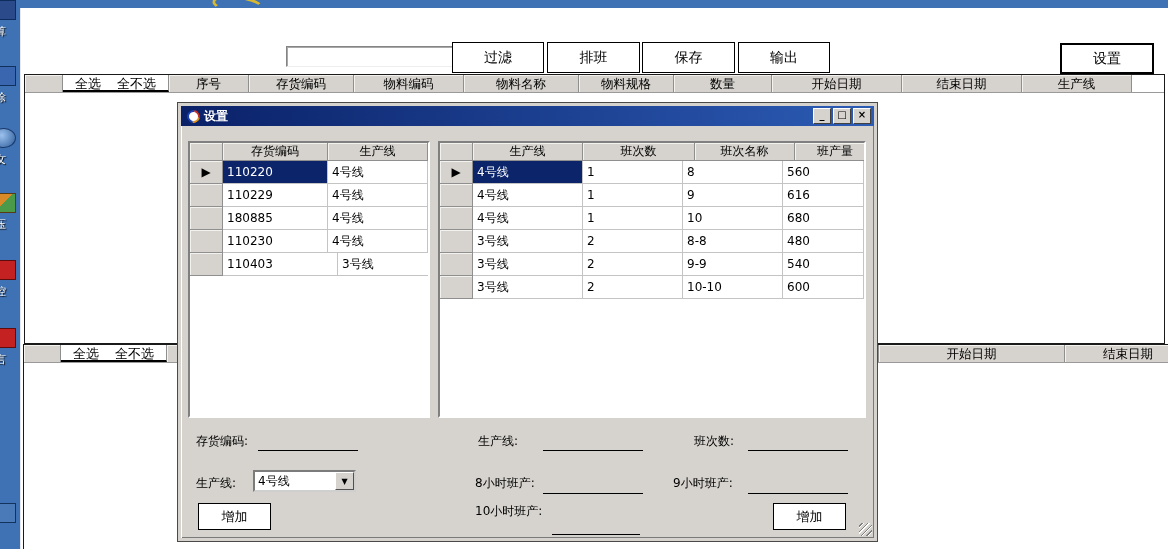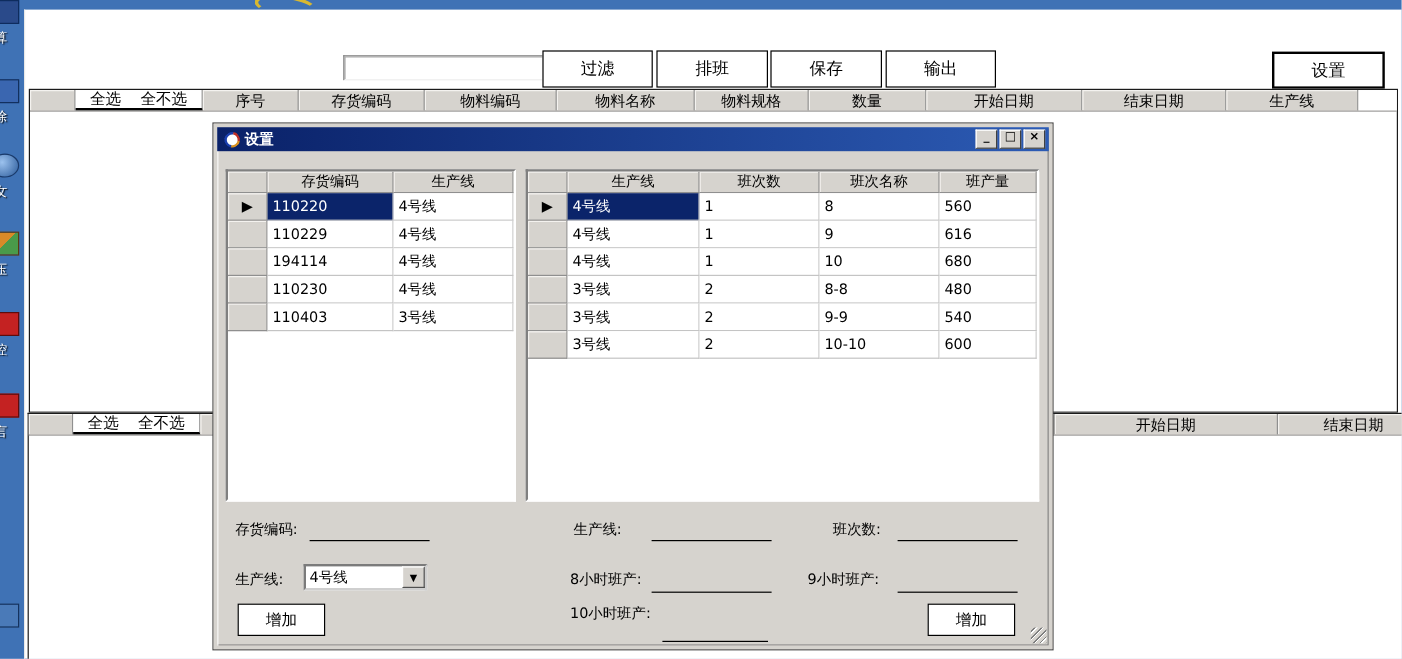--- a/index.html
+++ b/index.html
@@ -187,40 +187,40 @@
       <div class="g-cell selected" style="width:105px">110220</div>
       <div class="g-cell" style="width:100px">4号线</div>
     </div>
     <div class="g-row">
       <div class="g-cell rowsel" style="width:33px"></div>
       <div class="g-cell" style="width:105px">110229</div>
       <div class="g-cell" style="width:100px">4号线</div>
     </div>
     <div class="g-row">
       <div class="g-cell rowsel" style="width:33px"></div>
-      <div class="g-cell" style="width:105px">194114</div>
+      <div class="g-cell" style="width:105px">180885</div>
       <div class="g-cell" style="width:100px">4号线</div>
     </div>
     <div class="g-row">
       <div class="g-cell rowsel" style="width:33px"></div>
       <div class="g-cell" style="width:105px">110230</div>
       <div class="g-cell" style="width:100px">4号线</div>
     </div>
     <div class="g-row">
       <div class="g-cell rowsel" style="width:33px"></div>
-      <div class="g-cell" style="width:105px">110403</div>
+      <div class="g-cell" style="width:115px">110403</div>
       <div class="g-cell" style="width:100px">3号线</div>
     </div>
   </div>
 
   <div class="grid-box" style="left:257px;top:35px;width:428px;height:277px">
     <div class="g-row hdr">
       <div class="g-cell hd" style="width:33px"></div>
       <div class="g-cell hd" style="width:110px">生产线</div>
-      <div class="g-cell hd" style="width:100px">班次数</div>
+      <div class="g-cell hd" style="width:112px">班次数</div>
       <div class="g-cell hd" style="width:100px">班次名称</div>
       <div class="g-cell hd" style="width:81px">班产量</div>
     </div>
     <div class="g-row">
       <div class="g-cell rowsel" style="width:33px">▶</div>
       <div class="g-cell selected" style="width:110px">4号线</div>
       <div class="g-cell" style="width:100px">1</div>
       <div class="g-cell" style="width:100px">8</div>
       <div class="g-cell" style="width:81px">560</div>
     </div>

